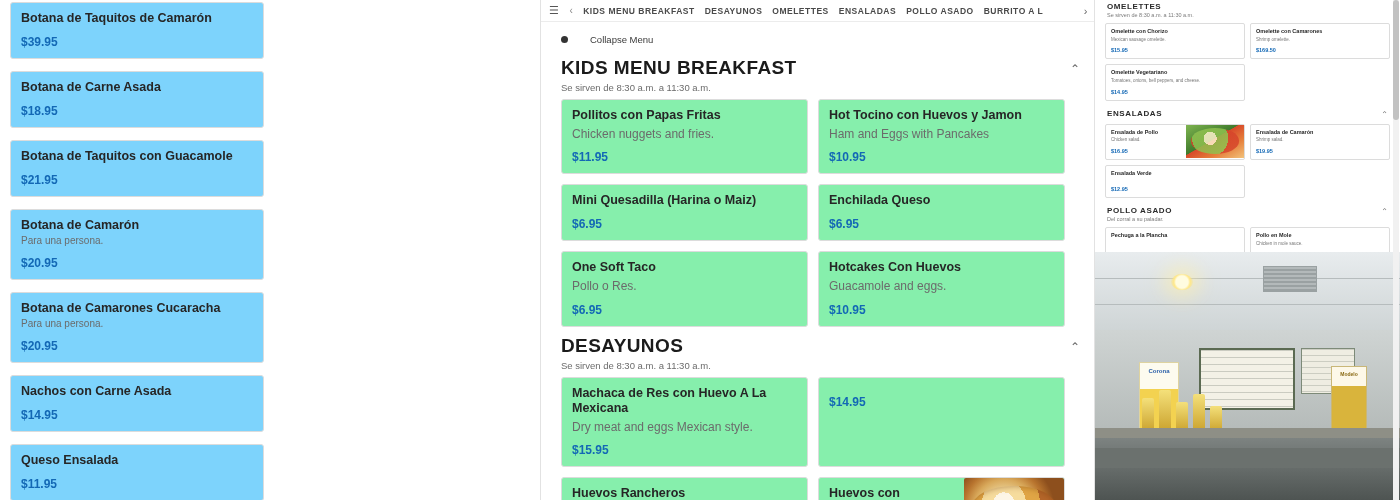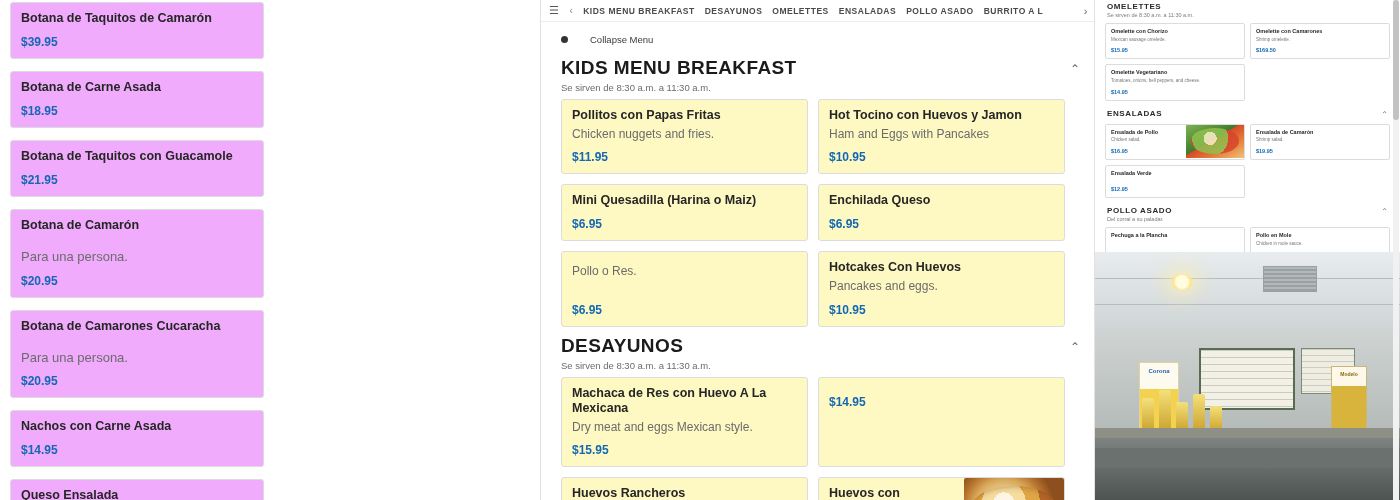--- a/index.html
+++ b/index.html
@@ -20,26 +20,26 @@
     overflow: hidden;
     position: relative;
     background: #fff;
   }
   .card-grid { display: flex; flex-wrap: wrap; gap: 12px 12px; padding-top: 2px; }
   .card {
     width: 254px;
     border: 1px solid #dcdcdc;
     border-radius: 3px;
     padding: 8px 10px 9px 10px;
-    background: #f0abfc;
+    background: #7dd3fc;
     min-height: 52px;
     display: flex; flex-direction: column; justify-content: space-between;
   }
   .card .c-title { font-size: 12.5px; font-weight: 700; color: #262626; line-height: 1.2; }
-  .card .c-desc { font-size: 13px; color: #6b6b6b; margin-top: 16px; line-height: 1.2; }
+  .card .c-desc { font-size: 10px; color: #6b6b6b; margin-top: 2px; line-height: 1.2; }
   .card .c-price { font-size: 12px; font-weight: 700; color: #1368b5; margin-top: 9px; }
   .chev { font-size: 12px; color: #6b6b6b; line-height: 1; padding-top: 6px; }
 
   
   .center-col {
     width: 554px; height: 500px;
     border-left: 1px solid #e2e2e2;
     background: #fff;
     position: relative;
     overflow: hidden;
@@ -62,21 +62,21 @@
 
   .c-section-head { display: flex; justify-content: space-between; align-items: flex-start;
     padding: 8px 14px 6px 20px; }
   .c-section-head .t { font-size: 19px; font-weight: 700; letter-spacing: .4px; color: #1b1b1b; }
   .c-section-head .s { font-size: 9.5px; color: #6b6b6b; margin-top: 3px; }
 
   .c-grid { display: flex; flex-wrap: wrap; gap: 10px; padding: 0 14px 0 20px; }
   .c-card {
     width: 247px; border: 1px solid #dcdcdc; border-radius: 3px;
     padding: 8px 10px 9px 10px; min-height: 52px;
-    display: flex; justify-content: space-between; background: #fef9c3;
+    display: flex; justify-content: space-between; background: #86efac;
   }
   .c-card .txt { flex: 1; display: flex; flex-direction: column; justify-content: space-between; }
   .c-card .c-title { font-size: 12.5px; font-weight: 700; color: #262626; line-height: 1.2; }
   .c-card .c-desc { font-size: 12px; color: #6b6b6b; margin-top: 4px; line-height: 1.2; }
   .c-card .c-price { font-size: 12px; font-weight: 700; color: #1368b5; margin-top: 9px; }
   .c-card .thumb { width: 100px; height: 58px; border-radius: 2px; margin: -8px -10px -9px 6px;
     background:
       radial-gradient(circle at 40% 55%, #f2e4c0 0%, #e9cf93 28%, #d8a85a 45%, #b8742e 60%, #8d4f1d 75%),
       linear-gradient(160deg, #caa36a, #8e5a24);
     position: relative; overflow: hidden; flex: none; }
@@ -250,30 +250,31 @@
       </div>
       <div class="c-card">
         <div class="txt">
           <div class="c-title">Enchilada Queso</div>
           <div class="c-price">$6.95</div>
         </div>
       </div>
       <div class="c-card">
         <div class="txt">
           <div>
+            <div class="c-title">One Soft Taco</div>
             <div class="c-desc">Pollo o Res.</div>
           </div>
           <div class="c-price">$6.95</div>
         </div>
       </div>
       <div class="c-card">
         <div class="txt">
           <div>
             <div class="c-title">Hotcakes Con Huevos</div>
-            <div class="c-desc">Pancakes and eggs.</div>
+            <div class="c-desc">Guacamole and eggs.</div>
           </div>
           <div class="c-price">$10.95</div>
         </div>
       </div>
     </div>
 
     <div class="c-section-head">
       <div>
         <div class="t">DESAYUNOS</div>
         <div class="s">Se sirven de 8:30 a.m. a 11:30 a.m.</div>

